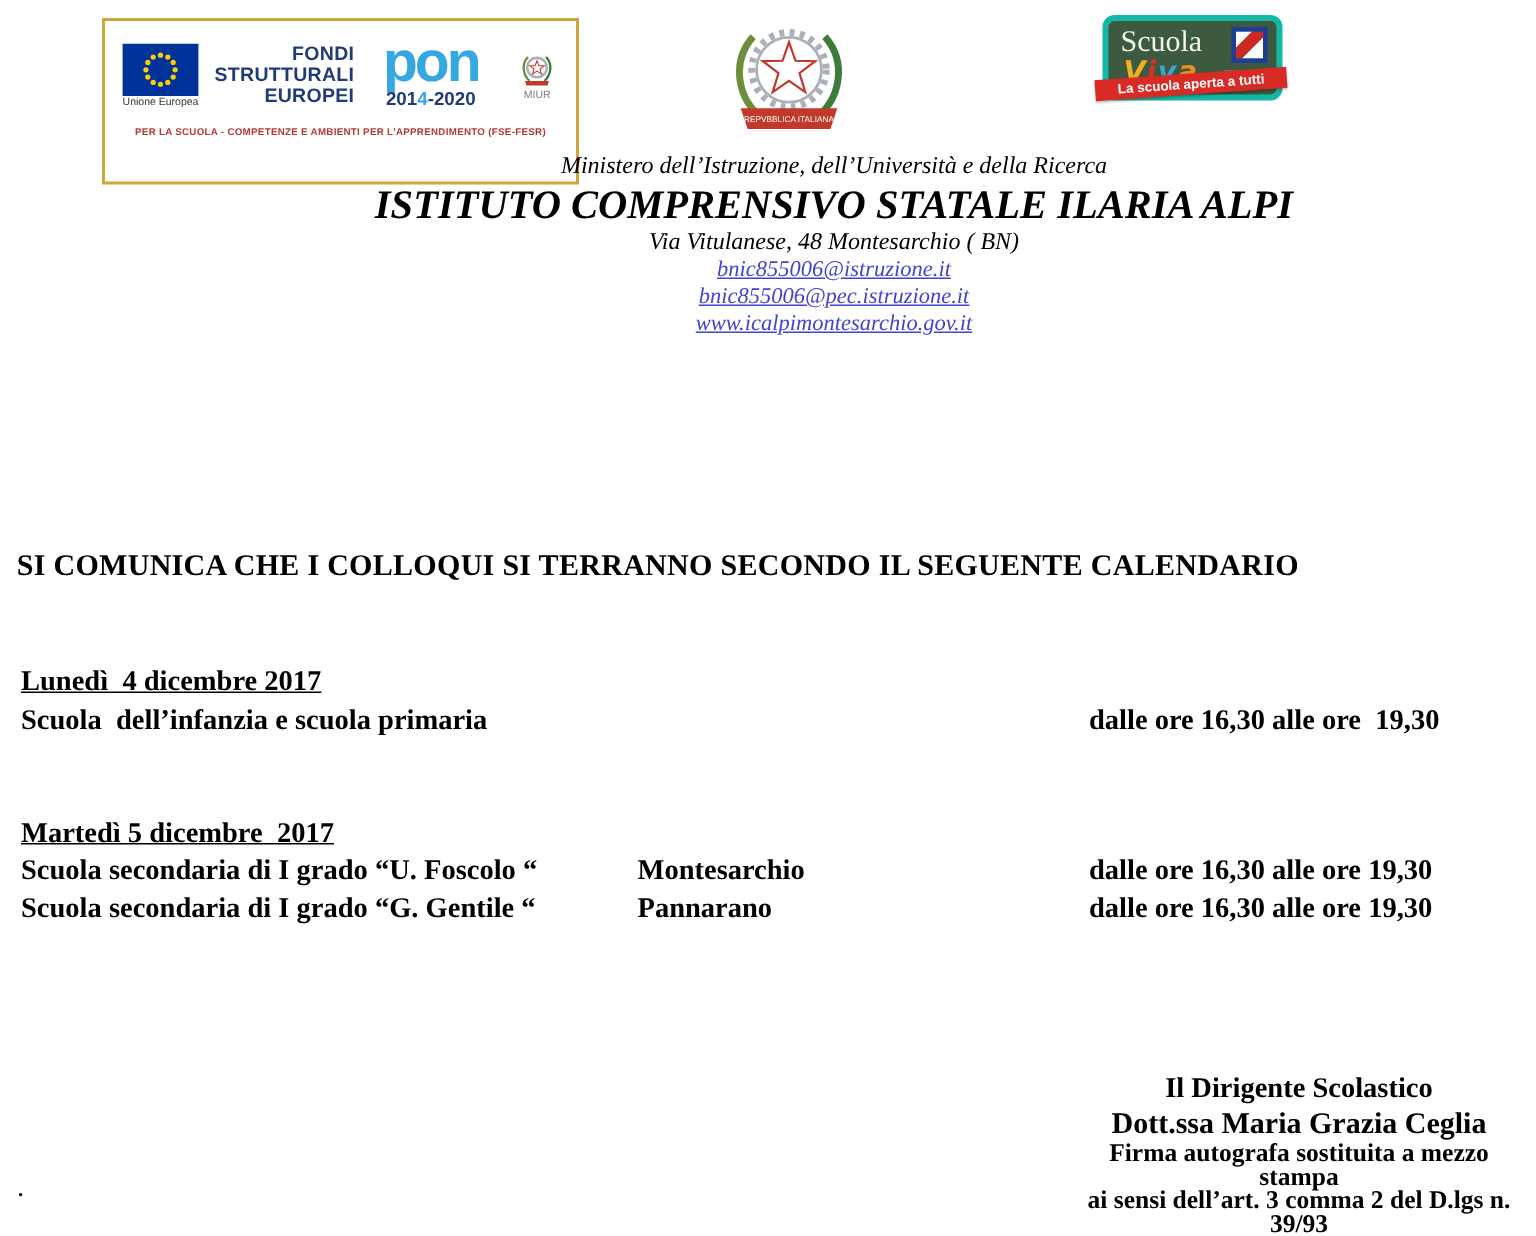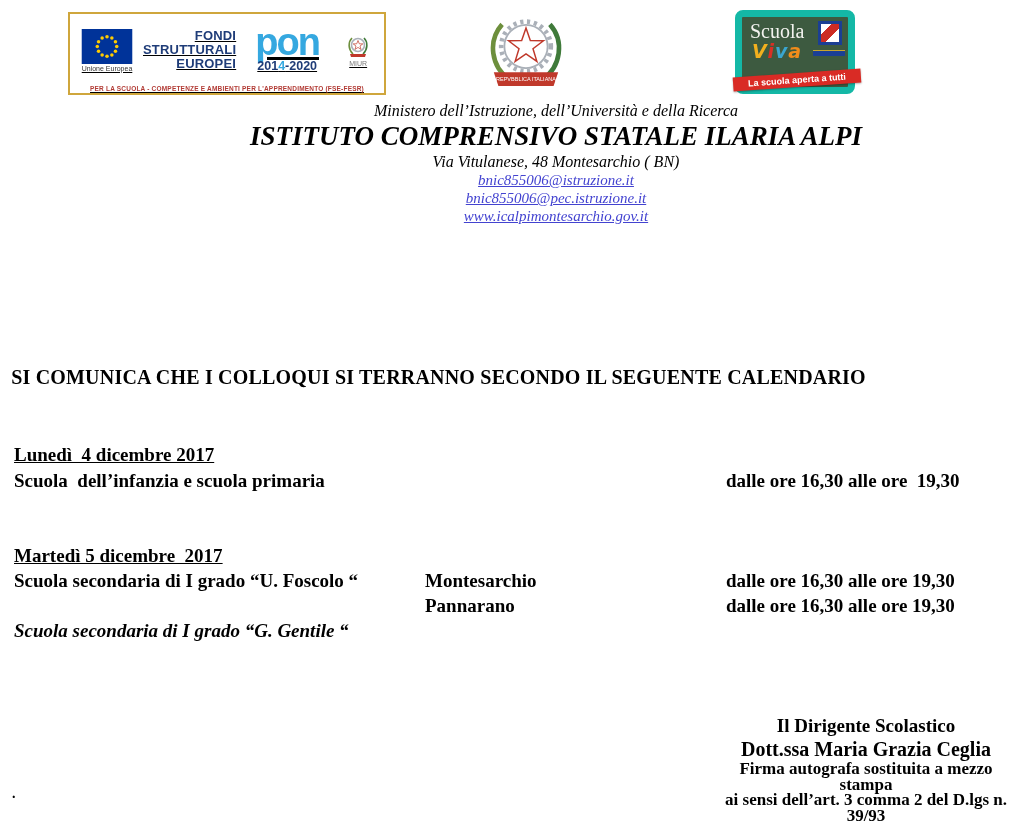--- a/index.html
+++ b/index.html
@@ -1,21 +1,21 @@
 <!DOCTYPE html>
 <html><head>
 <meta charset="utf-8">
 <style>
   html,body{margin:0;padding:0;background:#fff;}
   .page{position:relative;width:1024px;height:824px;background:#fff;color:#000;
         font-family:"Liberation Serif",serif;overflow:hidden;}
 
   
-  .pon-box{position:absolute;left:68px;top:12px;width:318px;height:83px;
-           border:2px solid #cfa63c;box-sizing:border-box;background:#fff;text-decoration:underline;}
+  .pon-box{position:absolute;left:68px;top:12px;width:318px;height:111px;
+           border:2px solid #cfa63c;box-sizing:border-box;background:#fff;}
   .pon-row{display:flex;align-items:center;height:62px;padding:5px 6px 0 8px;gap:7px;}
   .eu-block{width:58px;text-align:center;flex:0 0 auto;}
   .eu-flag{width:52px;height:35px;display:block;margin:0 auto;}
   .eu-label{font-family:"Liberation Sans",sans-serif;font-size:7px;color:#333;margin-top:1px;}
   .fondi{flex:1;text-align:right;font-family:"Liberation Sans",sans-serif;font-weight:bold;
          color:#1f3c78;font-size:13px;line-height:1.08;letter-spacing:.2px;}
   .pon-mark{width:88px;text-align:center;flex:0 0 auto;}
   .pon-word{font-family:"Liberation Sans",sans-serif;font-weight:bold;font-size:38px;
             line-height:.8;color:#35a8e0;letter-spacing:-2px;}
   .pon-years{font-family:"Liberation Sans",sans-serif;font-weight:bold;font-size:12.5px;margin-top:2px;}
@@ -23,22 +23,22 @@
   .miur-block{width:40px;text-align:center;flex:0 0 auto;}
   .miur-emblem{width:24px;height:26px;display:block;margin:0 auto;}
   .miur-label{font-family:"Liberation Sans",sans-serif;font-size:7px;color:#7a7a7a;margin-top:0;}
   .pon-strip{text-align:center;font-family:"Liberation Sans",sans-serif;font-weight:bold;
              font-size:6.5px;color:#b23b35;margin-top:4px;letter-spacing:.2px;}
 
   
   .italy-emblem{position:absolute;left:480px;top:6px;width:92px;height:92px;}
 
   
-  .sv-board{position:absolute;left:735px;top:10px;width:120px;height:84px;background:#3d5a40;
-            border:7px solid #14b8a6;border-radius:8px;box-sizing:border-box;}
+  .sv-board{position:absolute;left:735px;top:10px;width:120px;height:57px;background:#3d5a40;
+            border:4px solid #14b8a6;border-radius:8px;box-sizing:border-box;}
   .sv-scuola{color:#f3f3ef;font-size:20px;line-height:1;margin:4px 0 0 8px;font-family:"Liberation Serif",serif;}
   .sv-viva{font-family:"DejaVu Sans",sans-serif;font-weight:bold;font-style:italic;
            font-size:19px;line-height:1;margin:1px 0 0 10px;letter-spacing:1px;}
   .sv-v1{color:#f2b01e}.sv-v2{color:#d93025}.sv-v3{color:#3aa6d0}.sv-v4{color:#f08c1b}
   .sv-campania{position:absolute;right:6px;top:4px;width:18px;height:18px;border:3px solid #1b3f94;
                background:linear-gradient(135deg,#fff 30%,#cc2b24 30%,#cc2b24 62%,#fff 62%);}
   .sv-strip{position:absolute;right:3px;top:33px;width:32px;height:5px;background:#1b3f94;
             border-top:1px solid #caa52c;}
   .sv-banner{position:absolute;left:-9px;bottom:0px;width:128px;transform:rotate(-4deg);
              background:#d92b25;color:#fff;font-family:"Liberation Sans",sans-serif;font-weight:bold;
@@ -58,21 +58,21 @@
   .announce{position:absolute;left:0;top:366px;width:877px;text-align:center;font-weight:bold;
             font-size:20px;letter-spacing:.2px;}
 
   
   .s-abs{position:absolute;white-space:pre;font-weight:bold;font-size:19px;}
   .s-date{text-decoration:underline;}
   .d1{left:14px;top:444px;}
   .r1s{left:14px;top:470px;}  .r1t{left:726px;top:470px;}
   .d2{left:14px;top:545px;}
   .r2s{left:14px;top:570px;}  .r2l{left:425px;top:570px;}  .r2t{left:726px;top:570px;}
-  .r3s{left:14px;top:620px;font-style:italic;}  .r3l{left:425px;top:595px;}  .r3t{left:726px;top:595px;}
+  .r3s{left:14px;top:595px;}  .r3l{left:425px;top:595px;}  .r3t{left:726px;top:595px;}
 
   
   .signature{position:absolute;left:720px;top:714px;width:292px;text-align:center;font-weight:bold;}
   .sig-role{font-size:19px;line-height:23px;}
   .sig-name{font-size:20px;line-height:24px;}
   .sig-note{font-size:17px;line-height:15.5px;}
 
   .page-dot{position:absolute;left:12px;top:786px;font-size:14px;font-weight:bold;}
 </style>
 </head>

